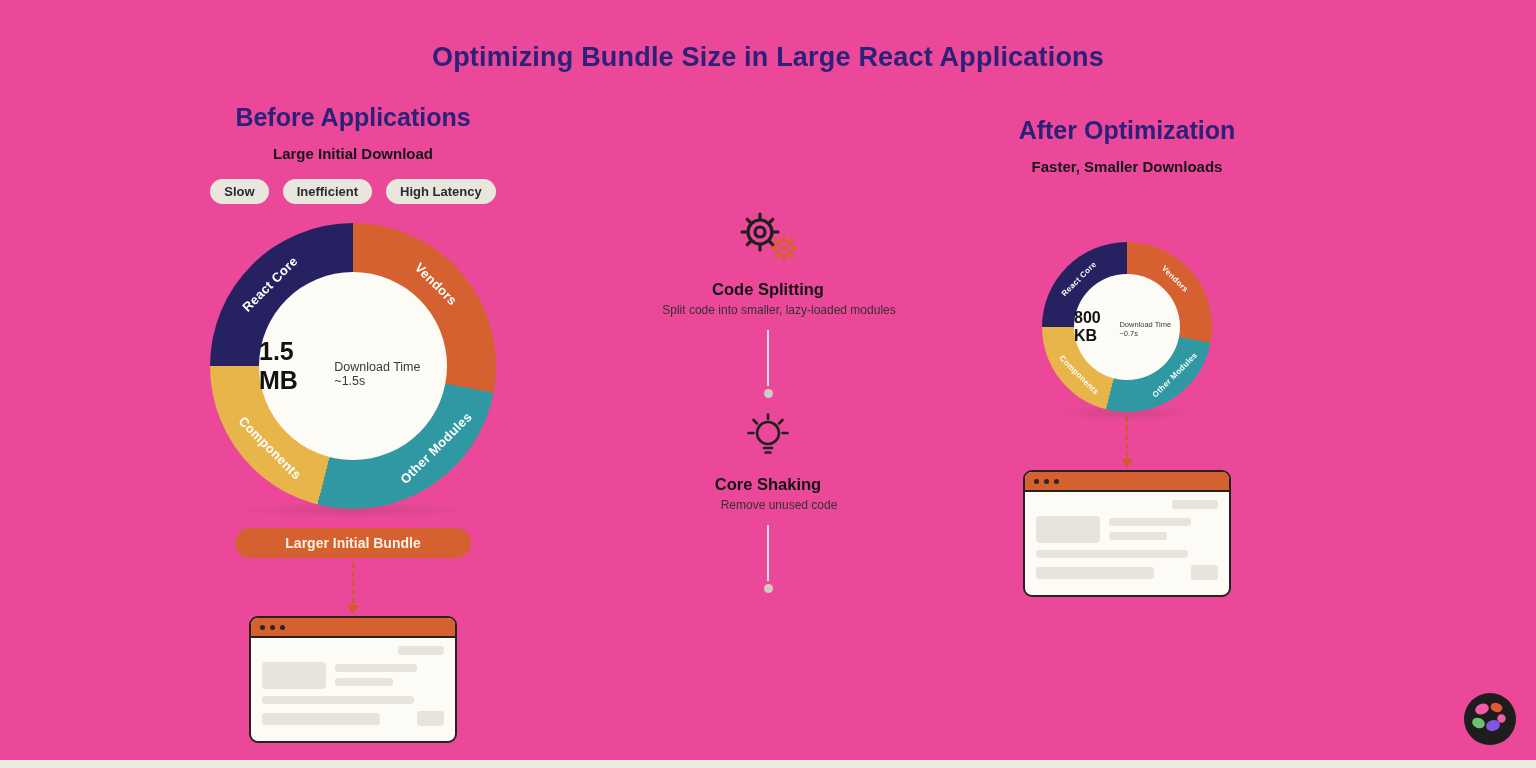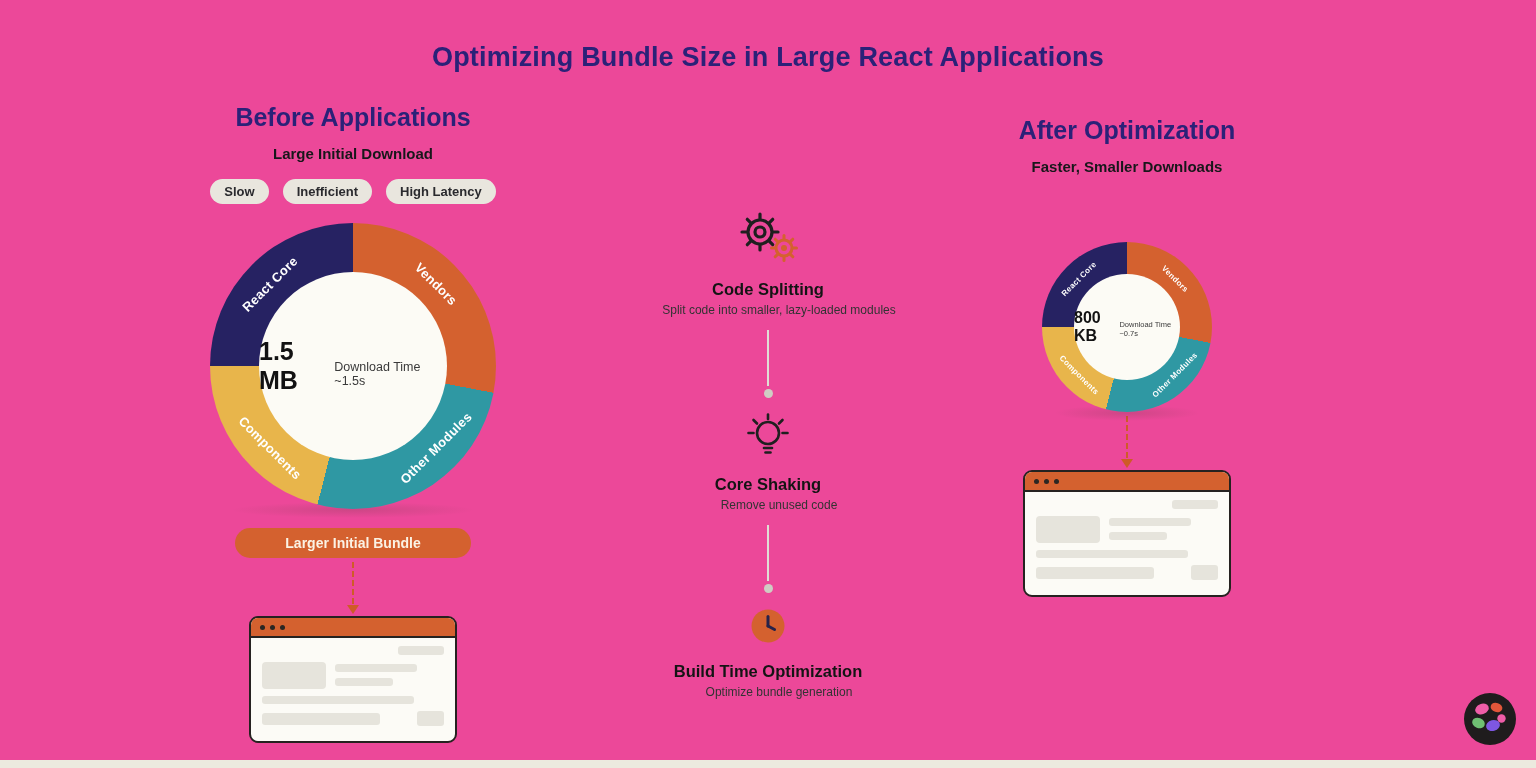--- a/index.html
+++ b/index.html
@@ -227,31 +227,20 @@
       </svg>
       <div class="step-title">Core Shaking</div>
       <div class="step-desc">Remove unused code</div>
     </div>
 
     <div class="connector">
       <div class="connector-line"></div>
       <div class="connector-dot"></div>
     </div>
 
-    <div class="step">
-      <svg width="40" height="40" viewBox="0 0 40 40">
-        <circle cx="20" cy="20" r="16.5" fill="#d4612f"></circle>
-        <g stroke="#27224a" stroke-width="3" stroke-linecap="round" fill="none">
-          <line x1="20" y1="20" x2="20" y2="10.5"></line>
-          <line x1="20" y1="20" x2="26.5" y2="23.5"></line>
-        </g>
-      </svg>
-      <div class="step-title">Build Time Optimization</div>
-      <div class="step-desc">Optimize bundle generation</div>
-    </div>
 
   </section>
 
   <section class="col col-after">
     <h2 class="col-heading">After Optimization</h2>
     <div class="col-sub">Faster, Smaller Downloads</div>
 
 
     <div class="donut donut-sm">
       <div class="donut-shadow"></div>

